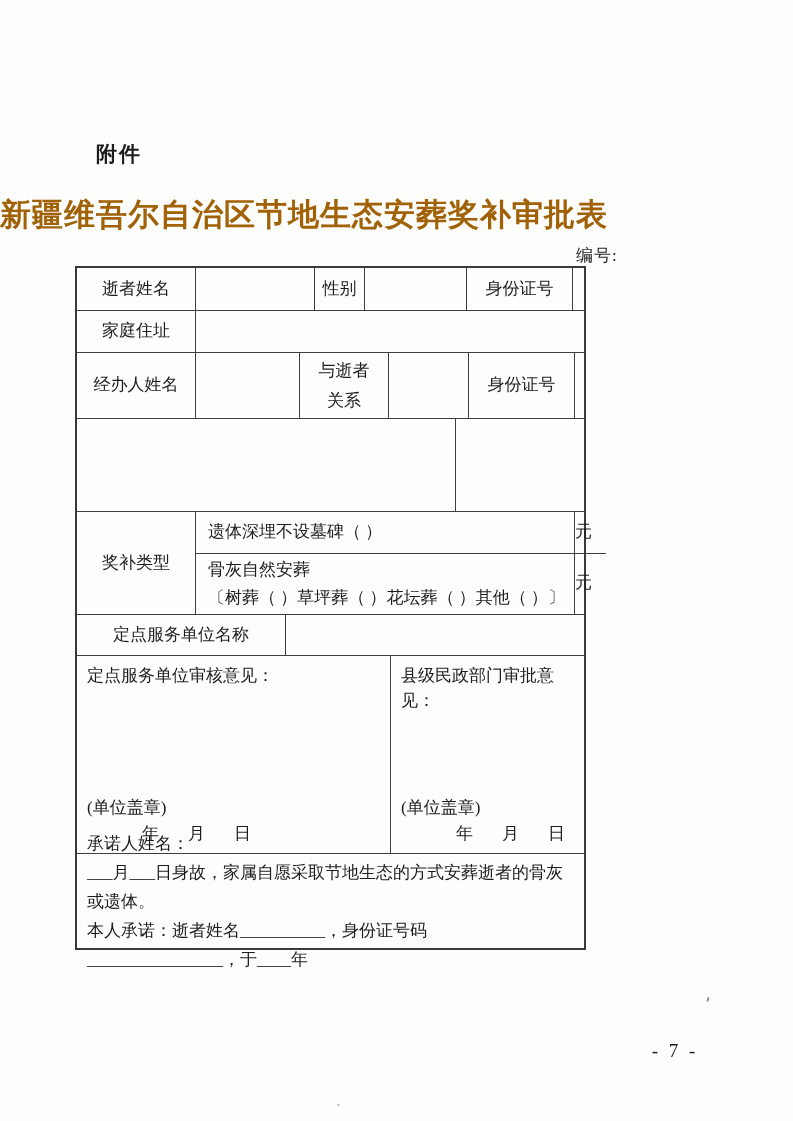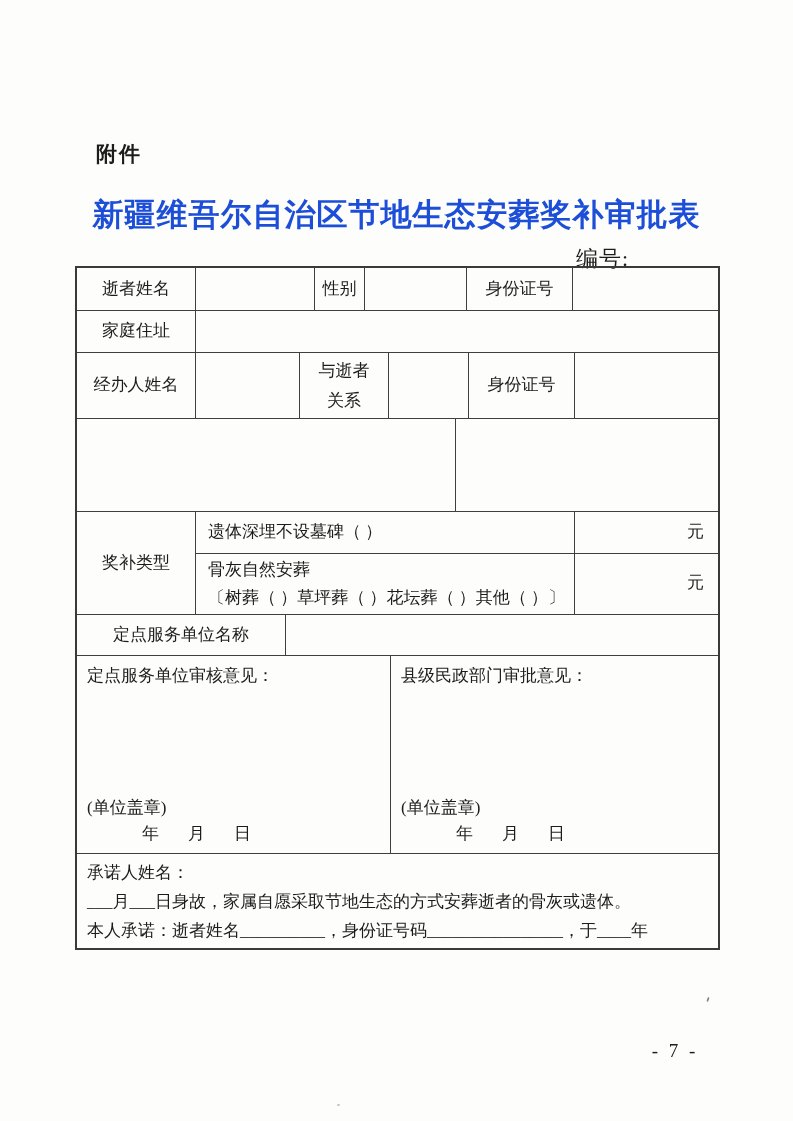--- a/index.html
+++ b/index.html
@@ -13,29 +13,29 @@
     position:relative;width:793px;height:1121px;
     background:#fdfdfc;overflow:hidden;
   }
   .attachment{
     position:absolute;left:96px;top:140px;
     font-family:"Liberation Sans","DejaVu Sans",sans-serif;
     font-weight:700;font-size:21px;letter-spacing:2px;
   }
   .title{
     position:absolute;left:0;right:0;top:194px;
-    text-align:center;font-weight:700;font-size:31px;
-    letter-spacing:1px;color:#1d4ed8;
+    text-align:left;font-weight:700;font-size:31px;
+    letter-spacing:1px;color:#a16207;
   }
   .form-number{
     position:absolute;left:576px;top:244px;
-    font-size:22px;letter-spacing:1px;
+    font-size:17px;letter-spacing:1px;
   }
   .form-table{
-    position:absolute;left:75px;top:266px;width:645px;
+    position:absolute;left:75px;top:266px;width:511px;
     border:2px solid #3a3a3a;
     box-sizing:border-box;
     font-size:17px;
   }
   .trow{display:flex;border-bottom:1.5px solid #3f3f3f;box-sizing:border-box;}
   .trow:last-child{border-bottom:none;}
   .cell{
     box-sizing:border-box;border-right:1.5px solid #3f3f3f;
     display:flex;align-items:center;justify-content:center;
     text-align:center;line-height:1.45;

